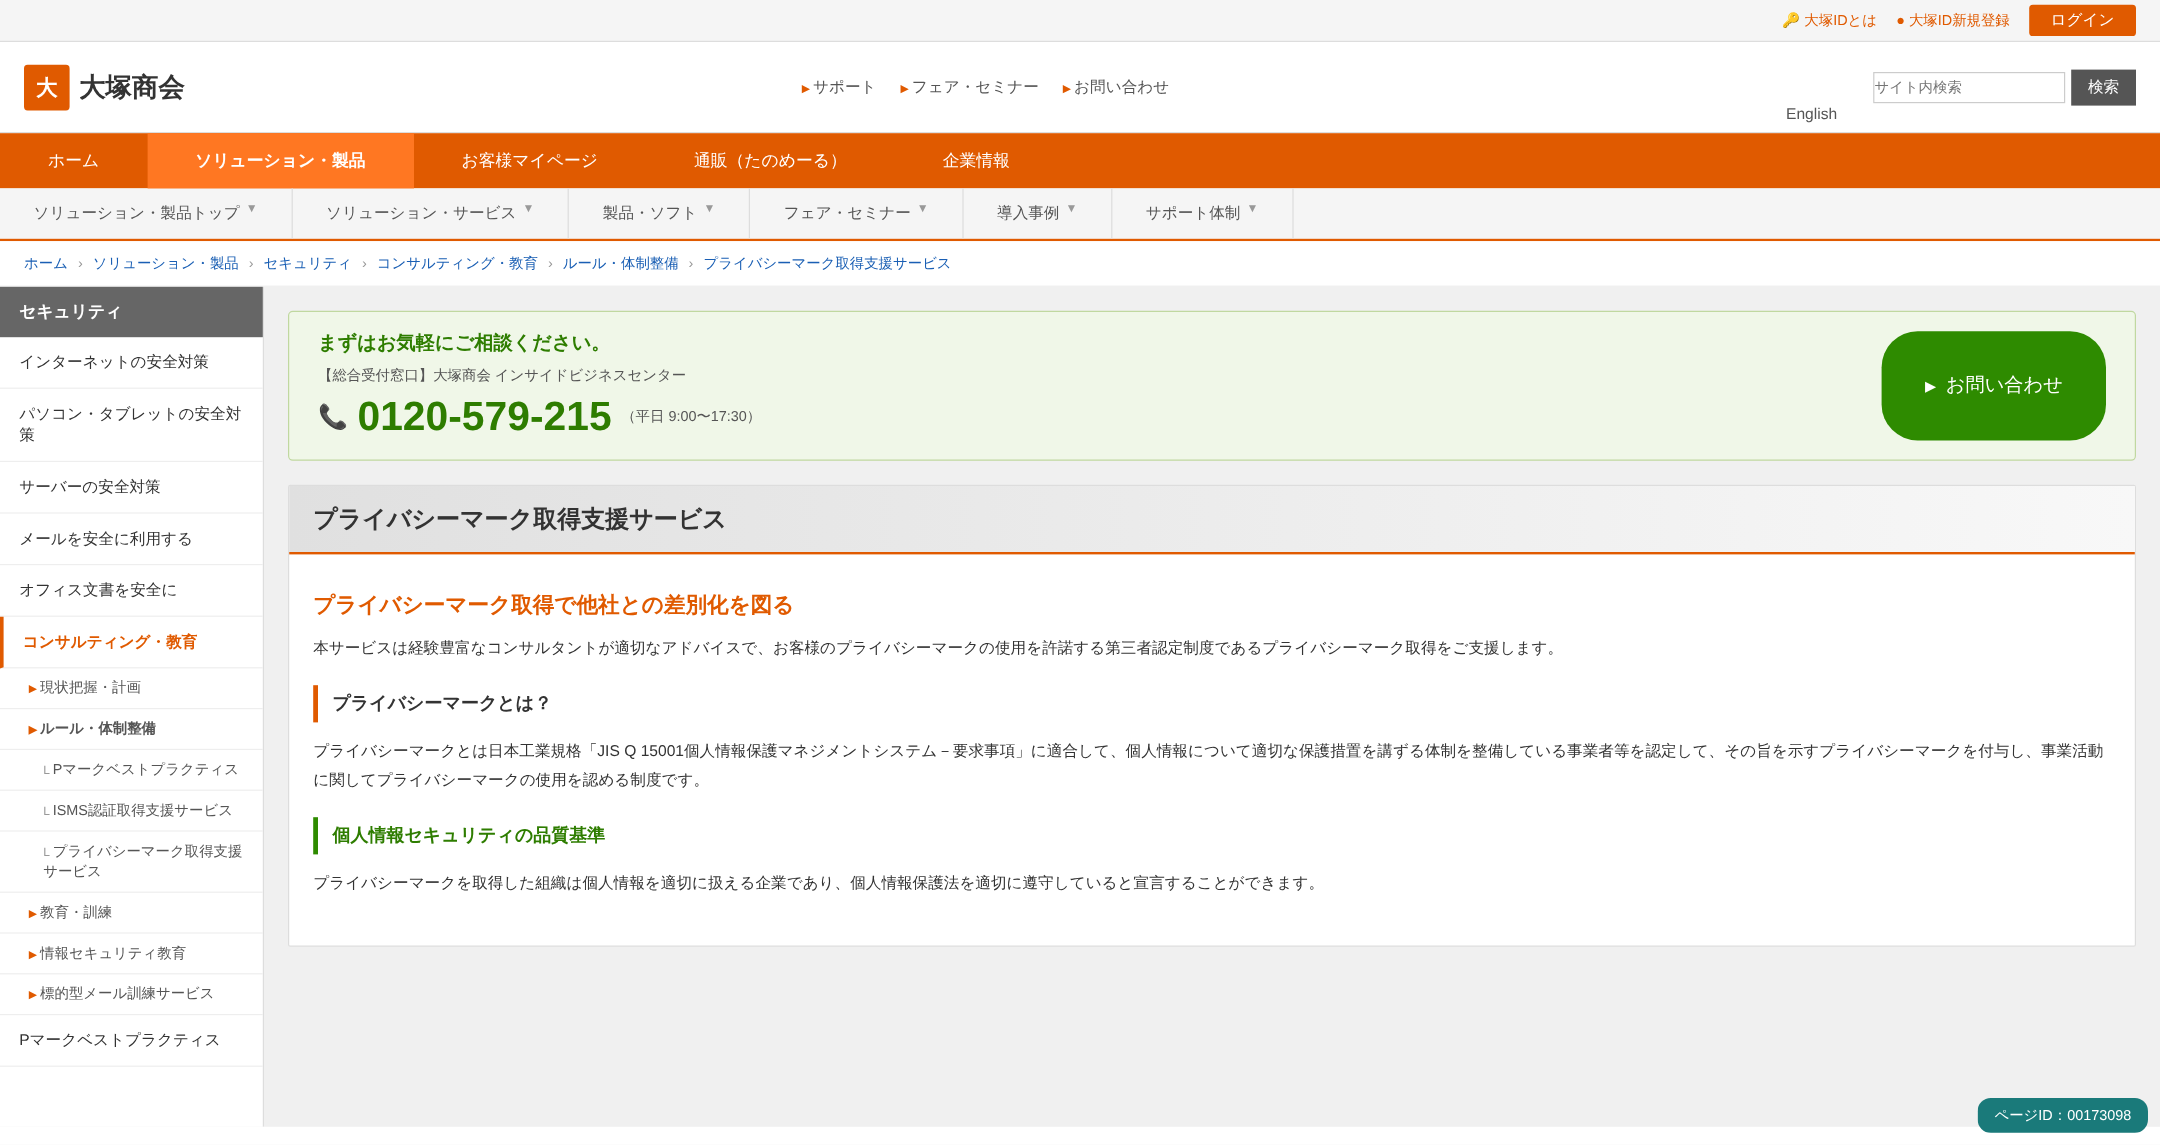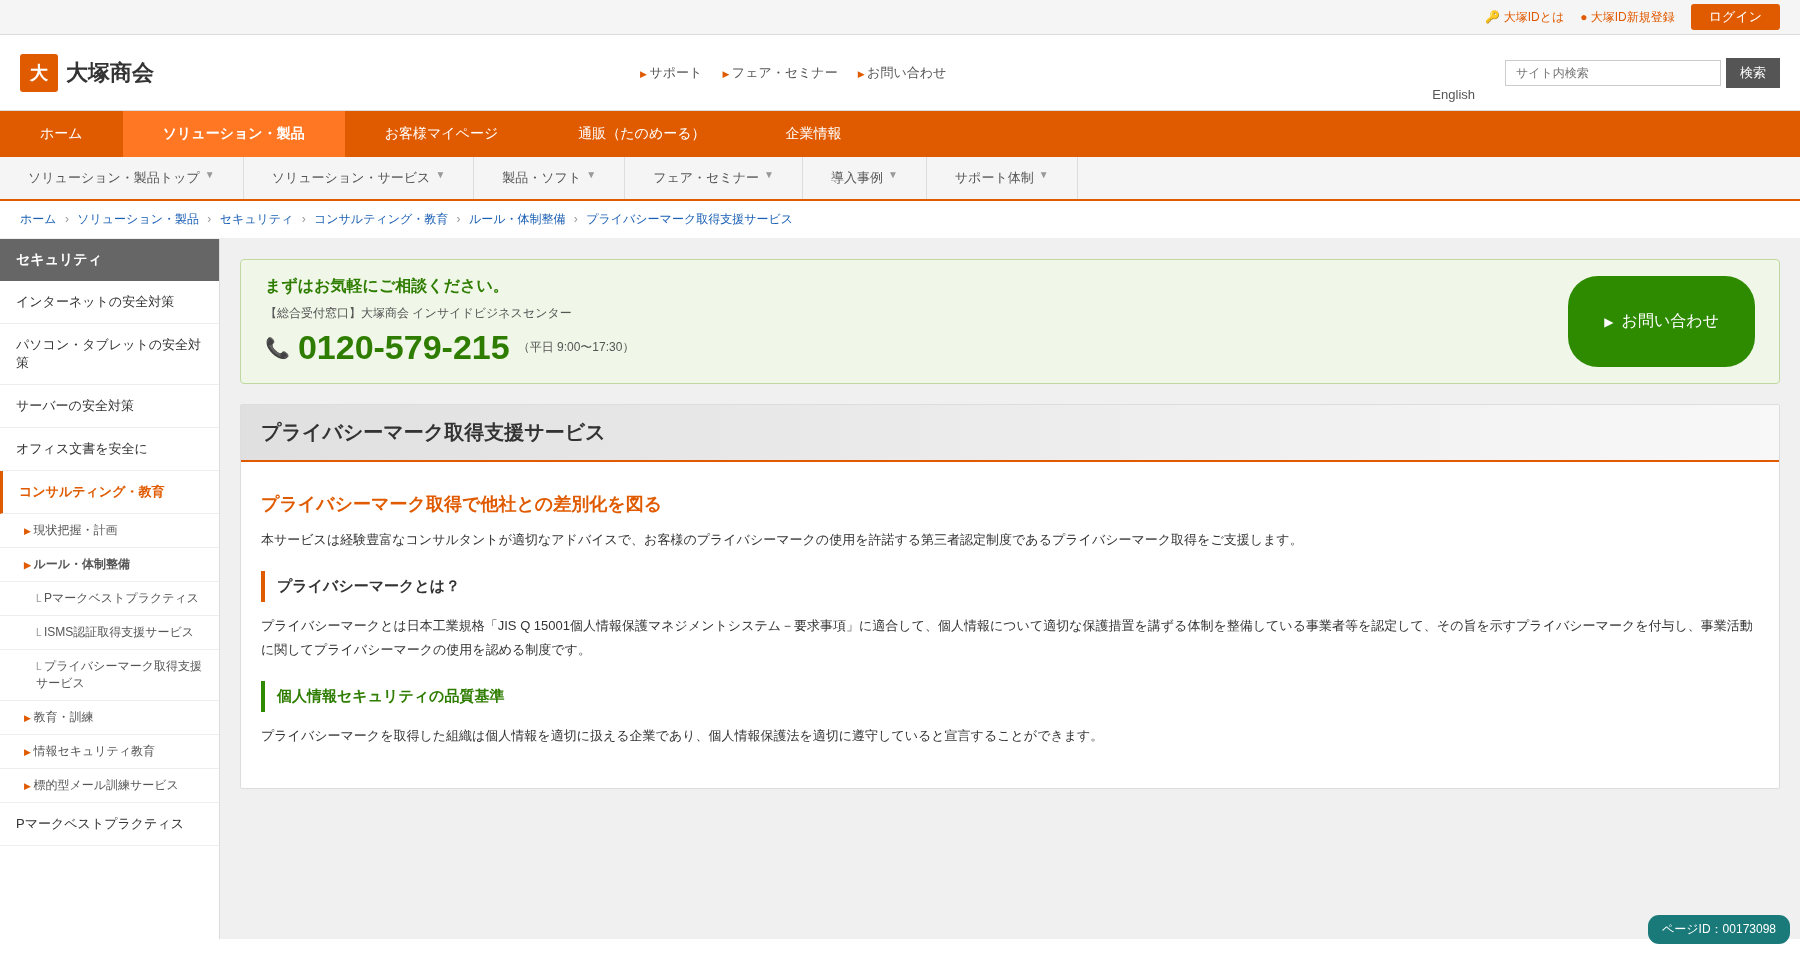--- a/index.html
+++ b/index.html
@@ -12,21 +12,21 @@
     
     .header { display: flex; align-items: center; padding: 8px 20px; background: #fff; border-bottom: 1px solid #ddd; gap: 30px; }
     .logo-box { display: flex; align-items: center; gap: 8px; }
     .logo-icon { width: 38px; height: 38px; background: #e05a00; border-radius: 3px; display: flex; align-items: center; justify-content: center; color: white; font-weight: bold; font-size: 18px; }
     .logo-text { font-size: 22px; font-weight: bold; color: #333; }
     .header-nav { display: flex; align-items: center; gap: 20px; flex: 1; justify-content: center; }
     .header-nav a { color: #555; text-decoration: none; font-size: 13px; }
     .header-nav a::before { content: '▶ '; color: #e05a00; font-size: 9px; }
     .lang-link { color: #555; font-size: 13px; }
     .search-area { display: flex; align-items: center; gap: 5px; }
-    .search-input { border: 1px solid #ccc; padding: 5px 10px; font-size: 12px; width: 216px; }
+    .search-input { border: 1px solid #ccc; padding: 5px 0; font-size: 12px; width: 160px; }
     .search-btn { background: #555; color: #fff; border: none; padding: 6px 14px; font-size: 13px; cursor: pointer; }
 
     
     .main-nav { background: #e05a00; display: flex; }
     .main-nav .nav-item { padding: 14px 40px; color: #fff; font-size: 14px; cursor: pointer; text-decoration: none; }
     .main-nav .nav-item.active { background: #ff7722; font-weight: bold; }
 
     
     .sub-nav { display: flex; background: #f5f5f5; border-bottom: 2px solid #e05a00; }
     .sub-nav .sub-item { padding: 12px 28px; color: #555; font-size: 13px; cursor: pointer; text-decoration: none; display: flex; gap: 5px; border-right: 1px solid #ddd; }
@@ -159,20 +159,21 @@
   <a href="#">プライバシーマーク取得支援サービス</a>
 </div>
 
 <div class="content-wrapper">
 
   <div class="sidebar">
     <div class="sidebar-title">セキュリティ</div>
     <div class="sidebar-item">インターネットの安全対策</div>
     <div class="sidebar-item">パソコン・タブレットの安全対策</div>
     <div class="sidebar-item">サーバーの安全対策</div>
+    <div class="sidebar-item">メールを安全に利用する</div>
     <div class="sidebar-item">オフィス文書を安全に</div>
     <div class="sidebar-item active">コンサルティング・教育</div>
     <div class="sidebar-sub">現状把握・計画</div>
     <div class="sidebar-sub" style="font-weight:bold;">ルール・体制整備</div>
     <div class="sidebar-sub-sub">Pマークベストプラクティス</div>
     <div class="sidebar-sub-sub">ISMS認証取得支援サービス</div>
     <div class="sidebar-sub-sub active-item">プライバシーマーク取得支援サービス</div>
     <div class="sidebar-sub">教育・訓練</div>
     <div class="sidebar-sub">情報セキュリティ教育</div>
     <div class="sidebar-sub">標的型メール訓練サービス</div>

